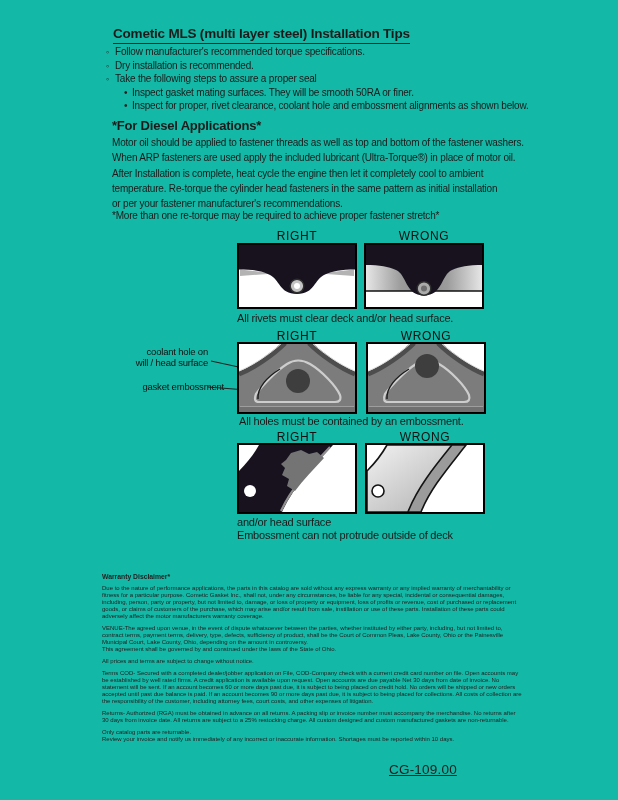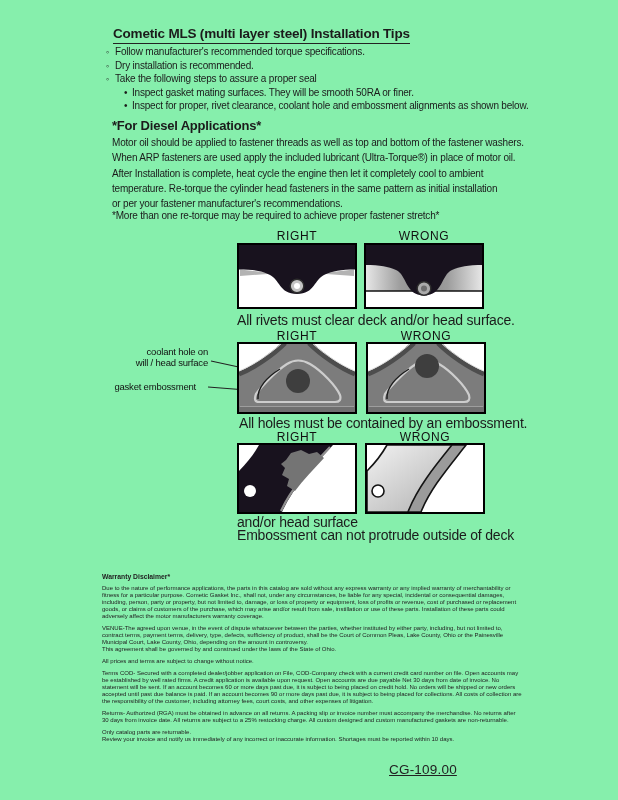--- a/index.html
+++ b/index.html
@@ -1,21 +1,21 @@
 <!DOCTYPE html>
 <html><head>
 <meta charset="utf-8">
 <style>
   * { margin: 0; padding: 0; box-sizing: border-box; }
   html, body { background: #ffffff; }
   .page {
     position: relative;
     width: 618px;
     height: 800px;
-    background: #86efac;
+    background: #14b8a6;
     font-family: "Liberation Sans", sans-serif;
     color: #1b1b1b;
     overflow: hidden;
     padding-left: 20px;
   }
   .abs { position: absolute; }
 
   .doc-title {
     left: 113px; top: 26px;
     font-size: 13.5px; font-weight: bold; letter-spacing: -0.2px;
@@ -35,21 +35,21 @@
   .para { font-size: 10px; letter-spacing: -0.2px; line-height: 15px; }
   .para div { white-space: nowrap; }
   .p1 { left: 112px; top: 135px; }
   .p2 { left: 112px; top: 166px; }
   .p3 { left: 112px; top: 208px; }
 
   .rw-label {
     width: 120px; text-align: center;
     font-size: 12px; letter-spacing: 0.6px; color: #111; white-space: nowrap;
   }
-  .caption { font-size: 14px; letter-spacing: -0.2px; white-space: nowrap; }
+  .caption { font-size: 11px; letter-spacing: -0.2px; white-space: nowrap; }
 
   .side-label {
     width: 92px; text-align: right;
     font-size: 9.5px; letter-spacing: -0.2px; line-height: 11px; color: #111;
   }
 
   .warranty { left: 102px; top: 573px; width: 420px; font-size: 6px; line-height: 7px; color: #222; }
   .warranty .w-head { font-size: 6.8px; font-weight: bold; margin-bottom: 1px; }
   .warranty p { margin-top: 5px; }
   .warranty p.tight { margin-top: 0; }
@@ -134,21 +134,21 @@
 
   <div class="abs caption" style="left:237px; top:312px;">All rivets must clear deck and/or head surface.</div>
 
   <div class="abs rw-label" style="left:237px; top:329px;">RIGHT</div>
   <div class="abs rw-label" style="left:366px; top:329px;">WRONG</div>
 
   <div class="abs side-label" style="left:116px; top:346px;">
     <div>coolant hole on</div>
     <div>will / head surface</div>
   </div>
-  <div class="abs side-label" style="left:104px; top:381px;text-align:right;">gasket embossment</div>
+  <div class="abs side-label" style="left:132px; top:381px;text-align:right;">gasket embossment</div>
 
   <svg class="abs" style="left:200px; top:352px;" width="110" height="48" viewBox="0 0 110 48">
     <line x1="11" y1="9" x2="94" y2="27" stroke="#222" stroke-width="1.1"></line>
     <line x1="8" y1="35" x2="60" y2="39" stroke="#222" stroke-width="1.1"></line>
   </svg>
 
   <svg class="abs" style="left:237px; top:342px;" width="120" height="72" viewBox="0 0 120 72">
     <rect x="1" y="1" width="118" height="70" fill="#7c7c7c" stroke="#000" stroke-width="2"></rect>
     <rect x="2" y="65" width="116" height="5" fill="#707070"></rect>
     <line x1="3" y1="64.5" x2="117" y2="64.5" stroke="#9e9e9e" stroke-width="1.2"></line>

